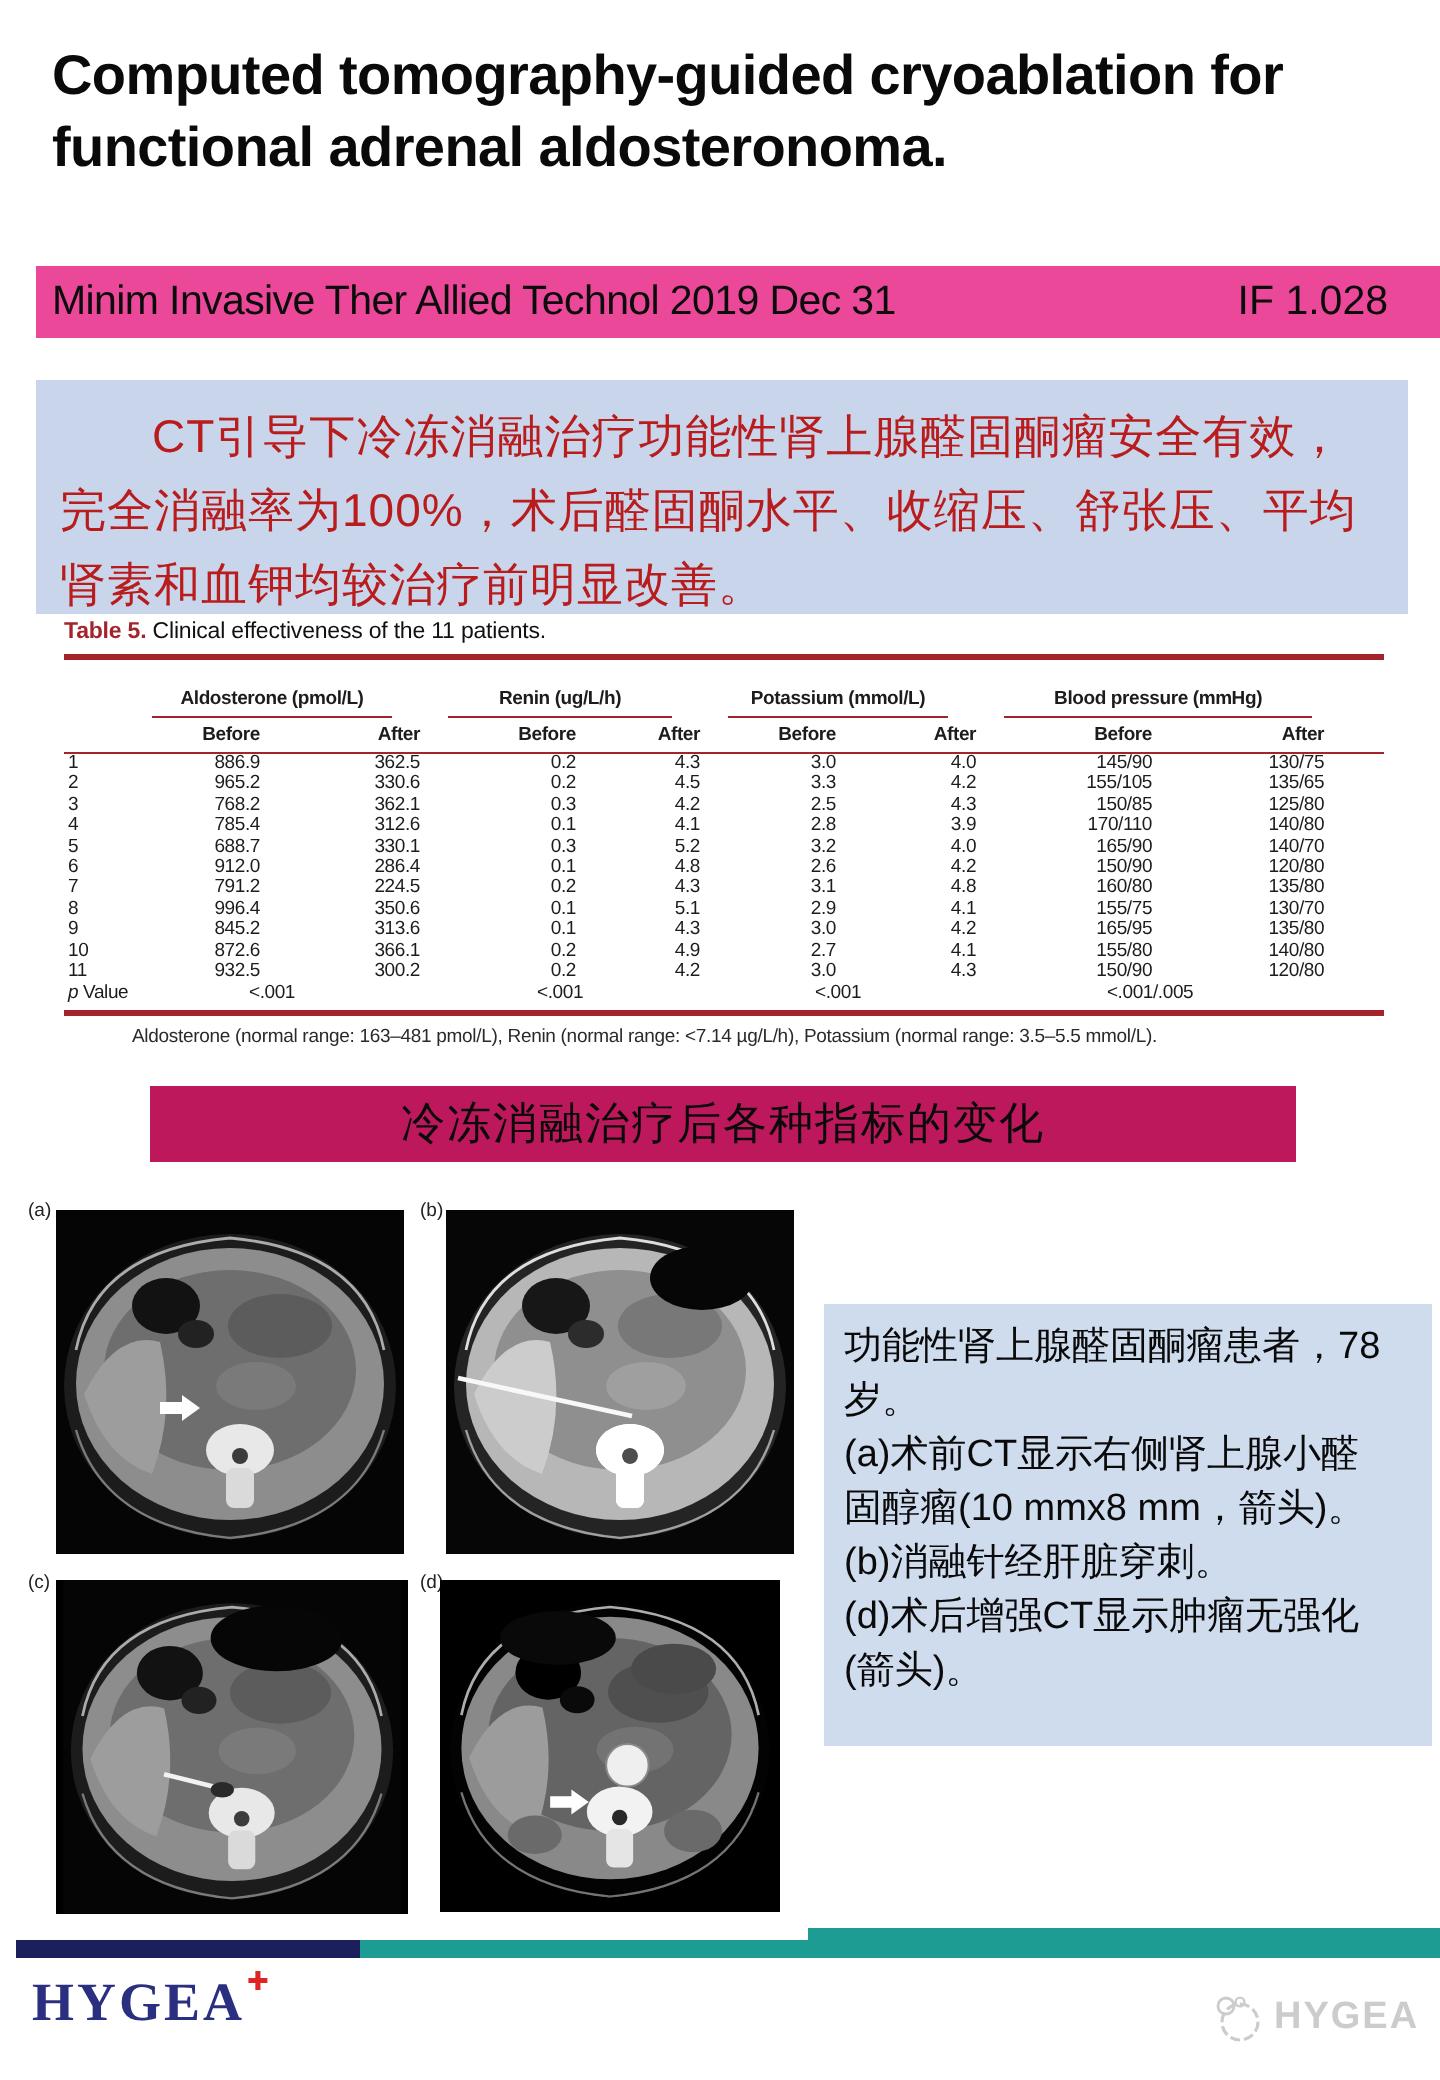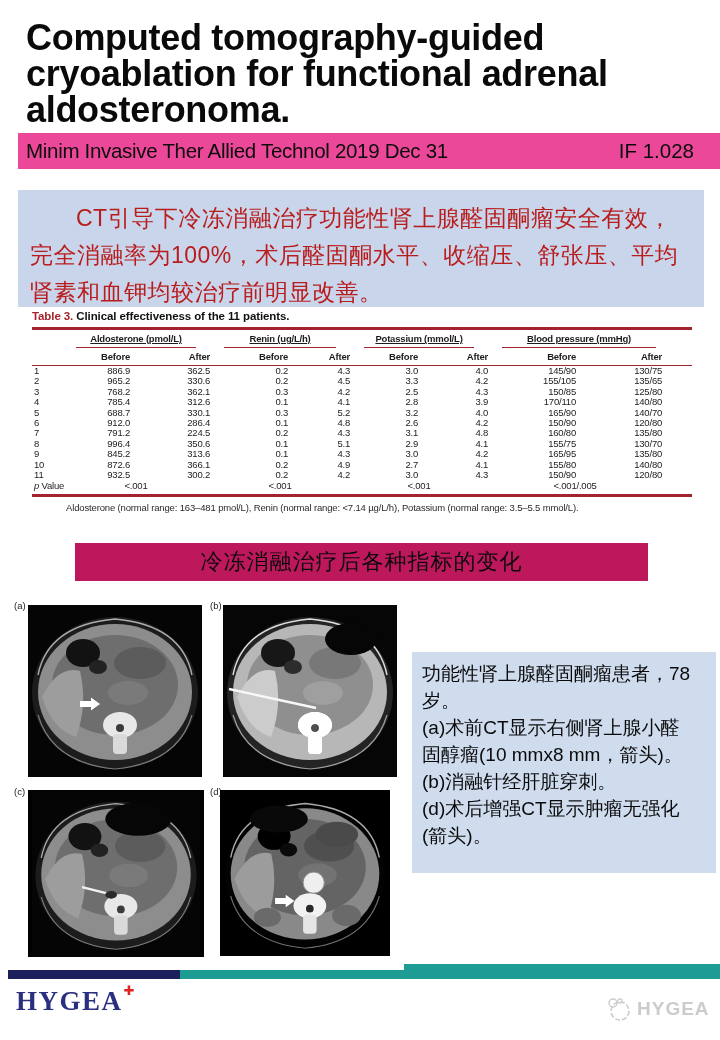--- a/index.html
+++ b/index.html
@@ -5,21 +5,21 @@
   html,body{margin:0;padding:0;}
   body{
     width:720px;height:1040px;position:relative;background:#ffffff;
     font-family:"Liberation Sans",sans-serif;color:#111;overflow:hidden;
   }
   .abs{position:absolute;}
 
   
   #slide-title{
     left:26px;top:20px;width:660px;
-    font-size:36px;font-weight:800;line-height:36px;color:#0a0a0a;
+    font-size:28px;font-weight:800;line-height:36px;color:#0a0a0a;
     letter-spacing:-0.3px;
   }
 
   
   #journal-banner{
     left:18px;top:133px;width:716px;height:36px;background:#ec4899;
     display:flex;align-items:center;justify-content:space-between;
     font-size:20.5px;color:#0c0c0c;
   }
   #journal-banner .ref{padding-left:8px;letter-spacing:-0.3px;}
@@ -30,28 +30,28 @@
     left:18px;top:190px;width:686px;height:117px;background:#c9d5ea;
     box-sizing:border-box;padding:10px 12px 0 12px;
     font-size:23px;line-height:37px;color:#b91c1c;
   }
   #summary-box p{margin:0;text-indent:2em;letter-spacing:0.5px;}
 
   
   #table-wrap{left:32px;top:310px;width:660px;}
   #table-title{font-size:11.5px;margin-bottom:5px;letter-spacing:-0.1px;}
   #table-title .tlabel{color:#a3242c;font-weight:bold;}
-  #table-title .tcaption{color:#111;font-weight:bold;}
+  #table-title .tcaption{color:#111;font-weight:normal;}
   table.clin{
     width:100%;border-collapse:collapse;table-layout:fixed;
     font-size:9.5px;letter-spacing:-0.2px;color:#1c1c1c;
     border-top:3px solid #a3242c;border-bottom:3px solid #a3242c;
   }
   table.clin th,table.clin td{padding:0;font-weight:normal;}
-  tr.group-row th{padding-top:3px;text-decoration:underline;}
+  tr.group-row th{padding-top:14px;}
   tr.group-row th .gline{
     border-bottom:1.5px solid #a3242c;padding-bottom:3px;margin:0 14px;
     font-weight:bold;text-align:center;white-space:nowrap;
   }
   tr.group-row th:last-child .gline{margin-right:36px;}
   tr.sub-row th{
     text-align:right;font-weight:bold;padding:3px 0 3px 0;
     border-bottom:1.5px solid #a3242c;
   }
   tr.sub-row th.stub{border-bottom:1.5px solid #a3242c;}
@@ -115,21 +115,21 @@
   <span class="ref">Minim Invasive Ther Allied Technol 2019 Dec 31</span>
   <span class="if">IF 1.028</span>
 </div>
 
 <div class="abs" id="summary-box">
   <p>CT引导下冷冻消融治疗功能性肾上腺醛固酮瘤安全有效，完全消融率为100%，术后醛固酮水平、收缩压、舒张压、平均肾素和血钾均较治疗前明显改善。</p>
 </div>
 
 <div class="abs" id="table-wrap">
   <div id="table-title">
-    <span class="tlabel">Table 3.</span>
+    <span class="tlabel">Table 5.</span>
     <span class="tcaption">Clinical effectiveness of the 11 patients.</span>
   </div>
   <table class="clin">
     <colgroup>
       <col style="width:30px">
         <col style="width:68px">
         <col style="width:80px">
       <col style="width:78px">
         <col style="width:62px">
         <col style="width:68px">

